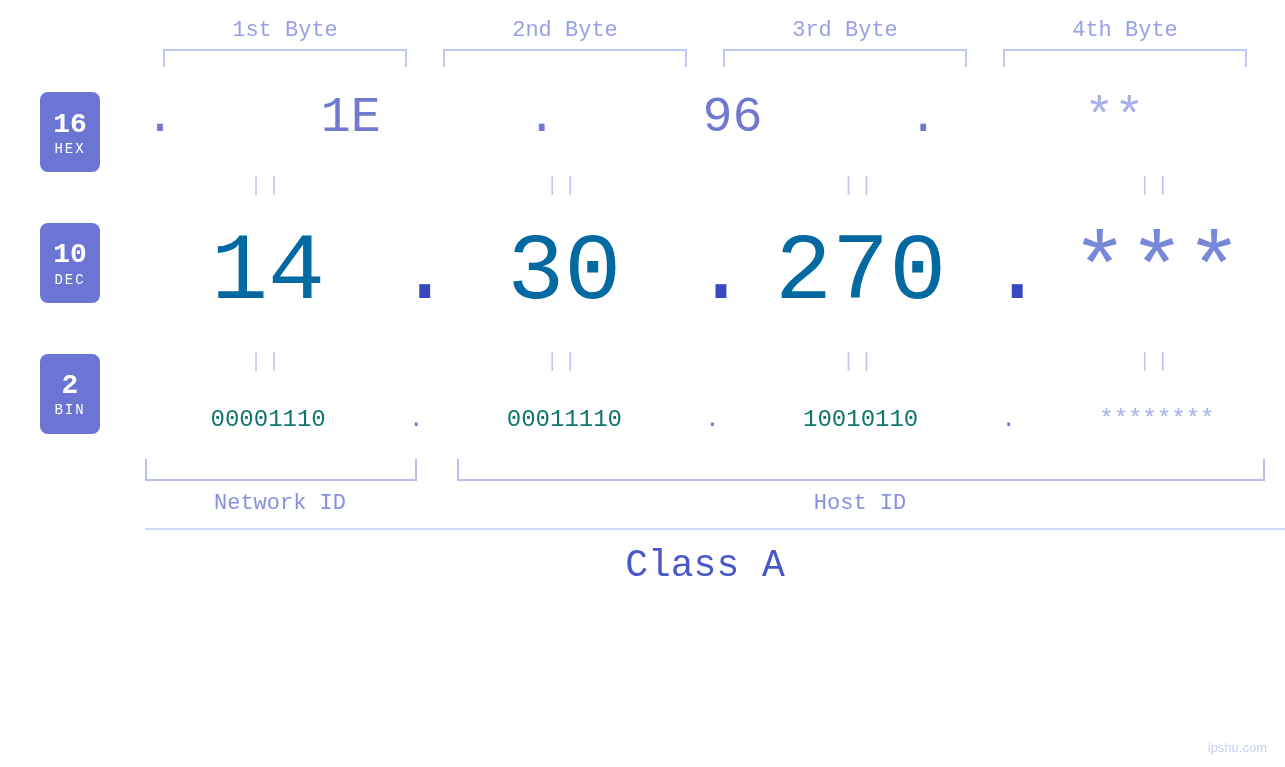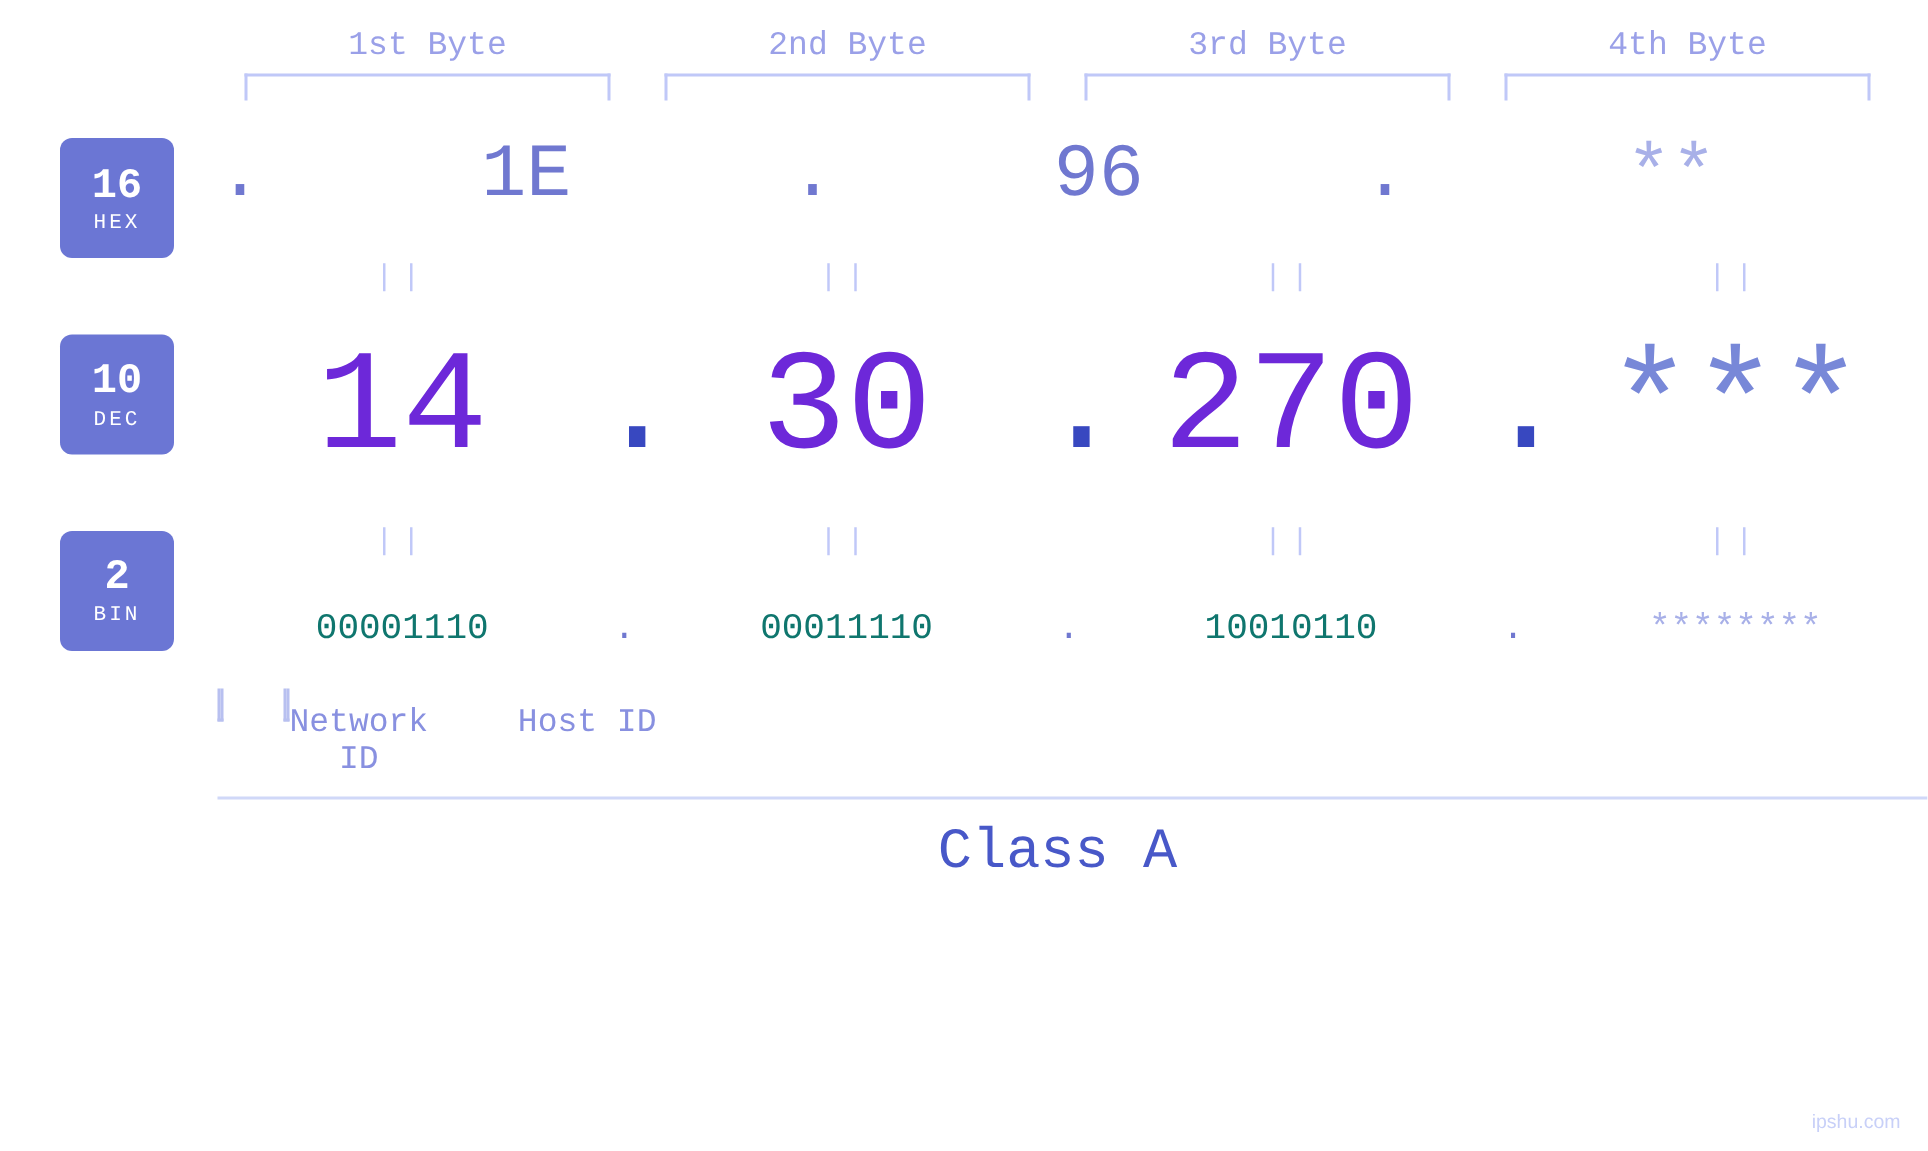--- a/index.html
+++ b/index.html
@@ -11,21 +11,21 @@
     body {
       width: 1285px;
       height: 767px;
       background-color: #ffffff;
       font-family: 'Courier New', Courier, monospace;
       overflow: hidden;
       position: relative;
     }
 
     .base-badge {
-      width: 76px;
+      width: 60px;
       height: 80px;
       background-color: #6b76d4;
       border-radius: 8px;
       display: flex;
       flex-direction: column;
       align-items: center;
       justify-content: center;
       color: white;
     }
 
@@ -136,33 +136,33 @@
       text-align: center;
       flex-shrink: 0;
     }
 
     .hex-val { color: #7078d0; font-size: 50px; font-family: 'Courier New', Courier, monospace; }
     .hex-sep { color: #7078d0; font-size: 50px; font-family: 'Courier New', Courier, monospace; }
     .hex-ast { color: #a8b0e8; font-size: 50px; font-family: 'Courier New', Courier, monospace; }
 
     .eq-sym { color: #c0c8f8; font-size: 20px; font-family: 'Courier New', Courier, monospace; letter-spacing: 6px; }
 
-    .dec-val { color: #6d28d9; font-size: 95px; font-family: 'Courier New', Courier, monospace; line-height: 1; }
+    .dec-val { color: #0369a1; font-size: 95px; font-family: 'Courier New', Courier, monospace; line-height: 1; }
     .dec-sep { color: #3848c0; font-size: 95px; font-family: 'Courier New', Courier, monospace; line-height: 1; }
     .dec-ast { color: #7888d8; font-size: 95px; font-family: 'Courier New', Courier, monospace; line-height: 1; }
 
     .bin-val { color: #0f766e; font-size: 24px; font-family: 'Courier New', Courier, monospace; }
     .bin-sep { color: #7078d0; font-size: 24px; font-family: 'Courier New', Courier, monospace; }
     .bin-ast { color: #a8b0e8; font-size: 24px; font-family: 'Courier New', Courier, monospace; }
 
     .bottom-brackets-area {
       margin-left: 145px;
       padding-right: 20px;
       display: flex;
-      flex-direction: row;
+      flex-direction: column;
     }
 
     .bot-brack-row {
       display: flex;
       height: 22px;
     }
 
     .bot-brack-net {
       flex: 1;
       border-bottom: 2px solid #b8c0f0;

